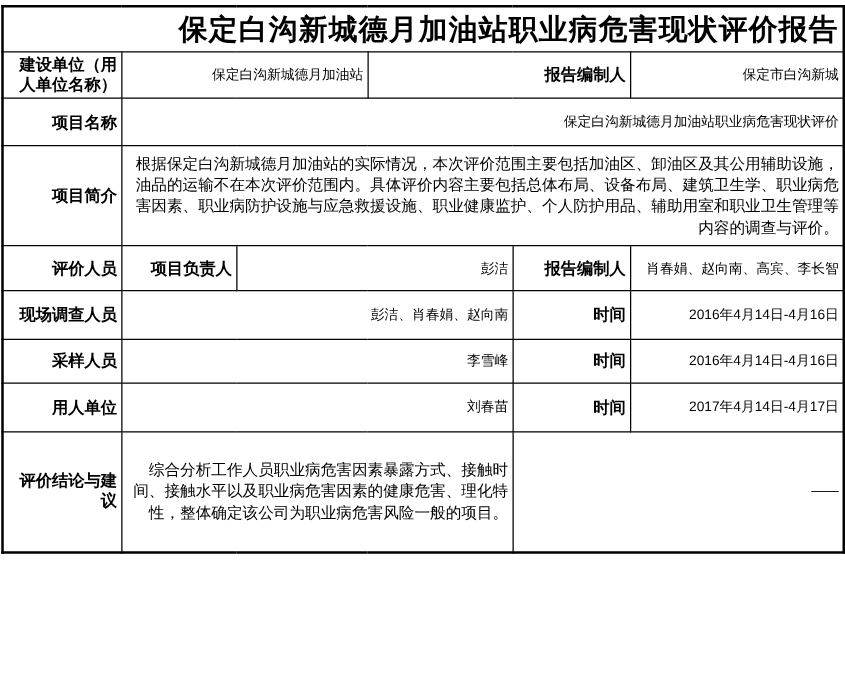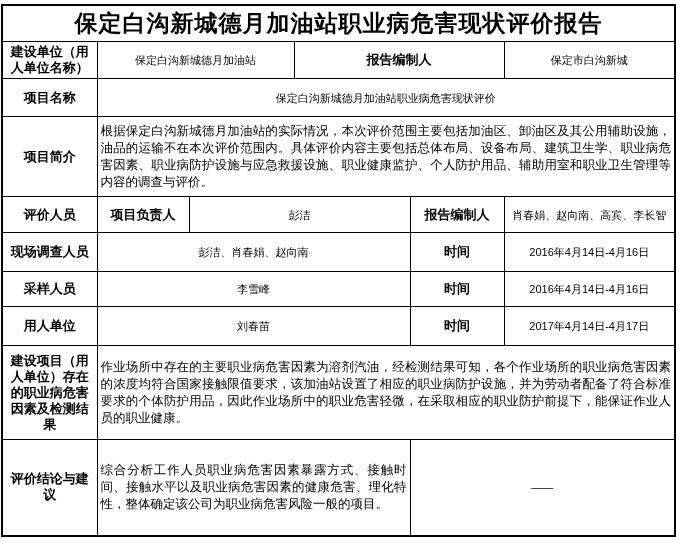--- a/index.html
+++ b/index.html
@@ -24,20 +24,21 @@
     width: 673px;
     background: #ffffff;
     border: 2px solid #000000;
   }
   table.report td {
     border: 1px solid #000000;
     box-sizing: border-box;
     padding: 2px 3px;
     vertical-align: middle;
     overflow: hidden;
+    text-align: right;
   }
   td.title-cell {
     font-size: 23px;
     font-weight: bold;
     text-align: center;
     letter-spacing: 1px;
   }
   td.lbl {
     font-size: 13px;
     font-weight: bold;
@@ -126,24 +127,20 @@
       <td class="val">2016年4月14日-4月16日</td>
     </tr>
 
     <tr class="h-r7">
       <td class="lbl">用人单位</td>
       <td class="val" colspan="3">刘春苗</td>
       <td class="lbl">时间</td>
       <td class="val">2017年4月14日-4月17日</td>
     </tr>
 
-    <tr class="h-r8">
-      <td class="lbl">建设项目（用人单位）存在的职业病危害因素及检测结果</td>
-      <td class="para" colspan="5">作业场所中存在的主要职业病危害因素为溶剂汽油，经检测结果可知，各个作业场所的职业病危害因素的浓度均符合国家接触限值要求，该加油站设置了相应的职业病防护设施，并为劳动者配备了符合标准要求的个体防护用品，因此作业场所中的职业危害轻微，在采取相应的职业防护前提下，能保证作业人员的职业健康。</td>
-    </tr>
 
     <tr class="h-r9">
       <td class="lbl">评价结论与建议</td>
       <td class="para" colspan="3">综合分析工作人员职业病危害因素暴露方式、接触时间、接触水平以及职业病危害因素的健康危害、理化特性，整体确定该公司为职业病危害风险一般的项目。</td>
       <td class="val" colspan="2">——</td>
     </tr>
   </tbody>
     </table>
 </div>
 

